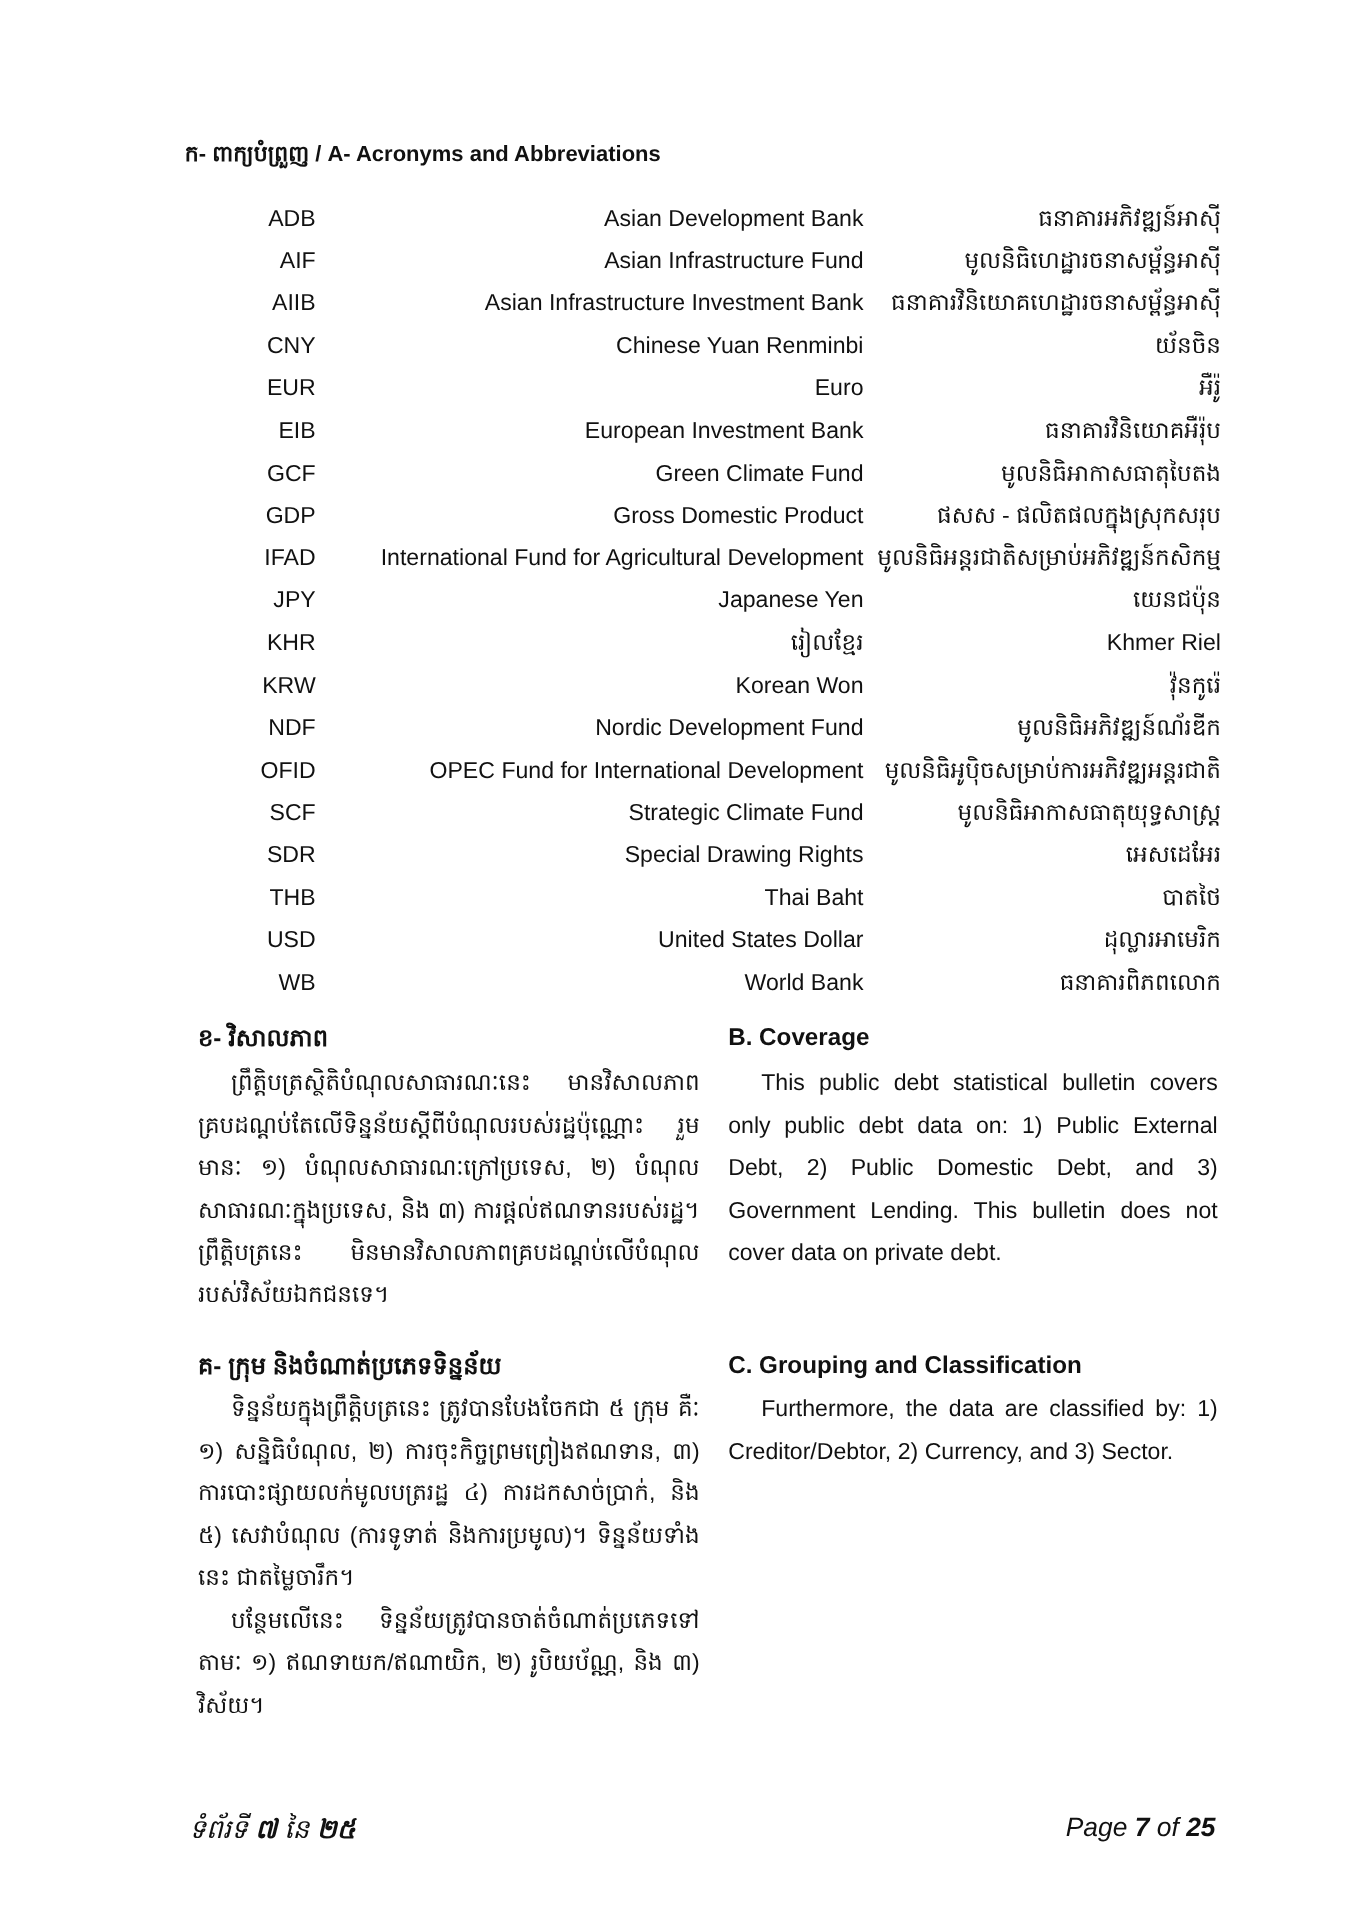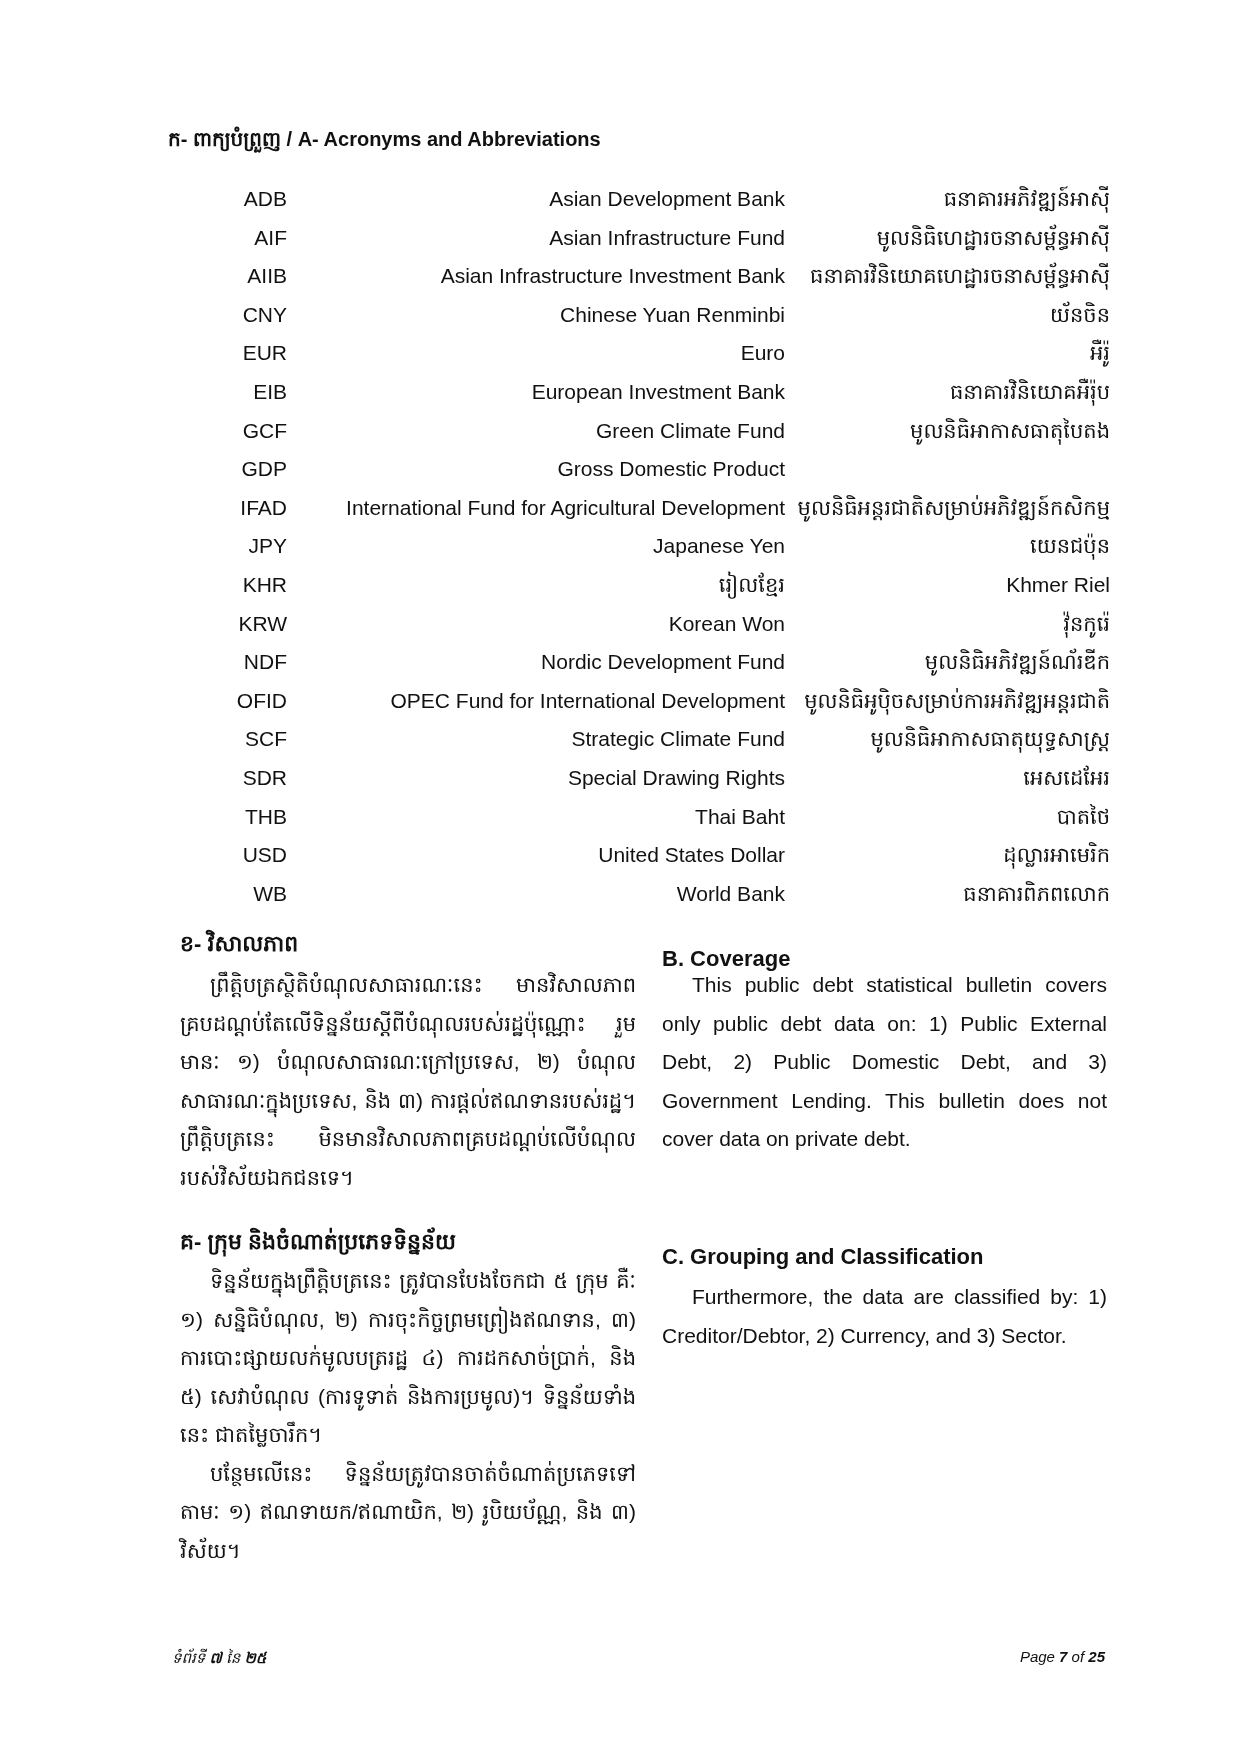--- a/index.html
+++ b/index.html
@@ -41,34 +41,34 @@
   .cell { overflow: visible; }
   .kh { font-family: "Liberation Sans", "DejaVu Sans", sans-serif; }
   .section-heading {
     font-size: 22px;
     font-weight: bold;
     margin: 0;
     white-space: nowrap;
   }
   .abs { position: absolute; }
   .col-left-x  { left: 180px; width: 456px; }
-  .col-right-x { left: 662px; width: 445px; margin-top: 16px; }
+  .col-right-x { left: 662px; width: 445px; }
   .body-para {
     font-size: 21px;
     line-height: 38.5px;
     text-align: justify;
     margin: 0;
   }
   .body-para.indent { text-indent: 30px; }
   .footer {
     position: absolute;
     top: 1648px;
     left: 172px;
     right: 135px;
-    font-size: 15px;
+    font-size: 24px;
     font-style: italic;
     display: flex;
     justify-content: space-between;
   }
   .footer .num { font-weight: bold; }
 </style>
 </head>
 <body>
 
 <div class="doc-header">
@@ -114,20 +114,21 @@
 
   <div class="acronym-row">
     <div class="cell">GCF</div>
     <div class="cell">Green Climate Fund</div>
     <div class="cell kh">មូលនិធិអាកាសធាតុបៃតង</div>
   </div>
 
   <div class="acronym-row">
     <div class="cell">GDP</div>
     <div class="cell">Gross Domestic Product</div>
+    <div class="cell kh">ផសស - ផលិតផលក្នុងស្រុកសរុប</div>
   </div>
 
   <div class="acronym-row">
     <div class="cell">IFAD</div>
     <div class="cell">International Fund for Agricultural Development</div>
     <div class="cell kh">មូលនិធិអន្តរជាតិសម្រាប់អភិវឌ្ឍន៍កសិកម្ម</div>
   </div>
 
   <div class="acronym-row">
     <div class="cell">JPY</div>

